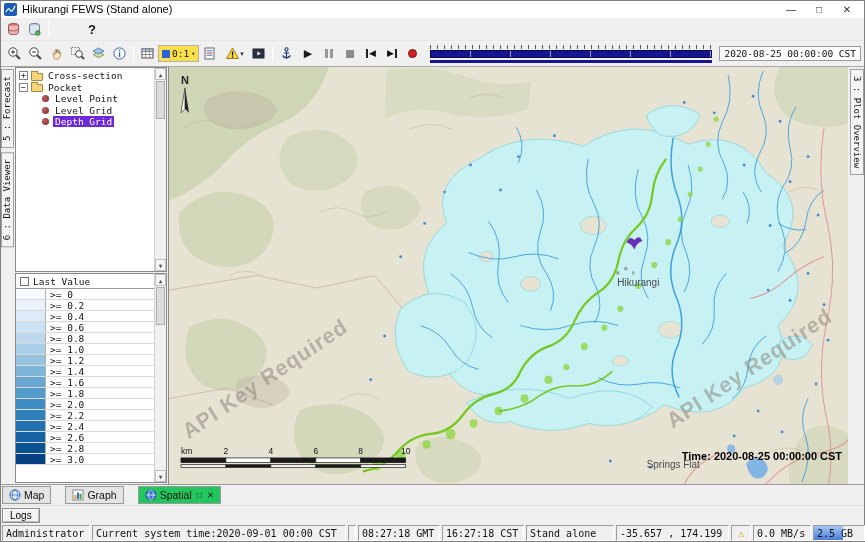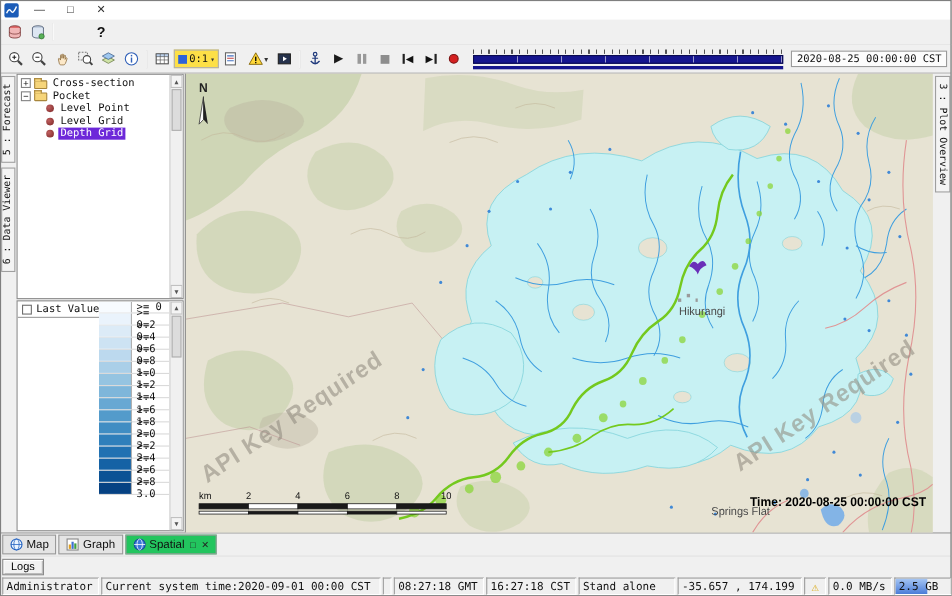--- a/index.html
+++ b/index.html
@@ -58,38 +58,38 @@
   .folder:before{content:"";position:absolute;top:-3px;left:-1px;width:5px;height:2px;background:#f6d57a;border:1px solid #a8863c;border-bottom:none}
   .nodedot{width:7px;height:7px;border-radius:50%;background:radial-gradient(circle at 35% 35%,#c06060,#7a2525);margin-right:4px;flex:none}
   .tree-label{padding:0 2px}
   .tree-label.selected{background:#6d28d9;color:#fff}
 
   .vsb{position:absolute;top:0;right:0;bottom:0;width:12px;background:#f0f0f0;border-left:1px solid #d0d0d0;display:flex;flex-direction:column}
   .vsb .arr{height:12px;font-size:6px;display:flex;align-items:center;justify-content:center;border:1px solid #c0c0c0;background:#f4f4f4;color:#555;flex:none}
   .vsb .track{flex:1;position:relative}
   .vsb .thumb{position:absolute;left:1px;right:1px;top:1px;height:38px;background:#dcdcdc;border:1px solid #aeaeae}
 
-  .legend-panel{flex:1;margin:1px;background:#fff;border:1px solid #898989;display:flex;flex-direction:row;font-family:"DejaVu Sans Mono",monospace;font-size:9.5px;position:relative;overflow:hidden}
+  .legend-panel{flex:1;margin:1px;background:#fff;border:1px solid #898989;display:flex;flex-direction:column;font-family:"DejaVu Sans Mono",monospace;font-size:9.5px;position:relative;overflow:hidden}
   .legend-header{height:15px;display:flex;align-items:center;gap:4px;padding-left:4px;border-bottom:1px solid #9a9a9a;flex:none}
   .checkbox{width:9px;height:9px;border:1px solid #6e6e6e;background:#fff;flex:none}
   .legend-body{flex:1;margin-right:12px;overflow:hidden}
   .legend-row{display:flex;height:11px;border-bottom:1px solid #dadada;align-items:stretch}
   .legend-swatch{width:30px;border-right:1px solid #b0b0b0;flex:none}
   .legend-label{padding-left:4px;display:flex;align-items:center}
 
   .map-area{flex:1;position:relative;min-width:0;background:#e7e3d3;border-left:1px solid #8a8a8a}
   .map-area svg{width:100%;height:100%;display:block}
   .map-svg .townlabel{font-family:"Liberation Sans",sans-serif;font-size:10px;fill:#4a4a4a}
   .map-svg .timelbl{font-family:"Liberation Sans",sans-serif;font-size:11px;font-weight:bold;fill:#000}
   .map-svg .scaletxt{font-family:"Liberation Sans",sans-serif;font-size:8.5px;fill:#111}
   .map-svg .wm{font-family:"Liberation Sans",sans-serif;font-size:21px;font-weight:bold;fill:#8e887c;opacity:.55;letter-spacing:1px}
   .map-svg .northtxt{font-family:"Liberation Sans",sans-serif;font-size:11px;font-weight:bold;fill:#222}
 
   
-  .tabbar{height:21px;background:#f0f0f0;border-top:1px solid #9a9a9a;display:flex;align-items:flex-start;padding:1px 0 0 2px;gap:2px;flex:none}
+  .tabbar{height:21px;background:#f0f0f0;border-top:1px solid #9a9a9a;display:flex;align-items:flex-start;padding:1px 0 0 2px;gap:14px;flex:none}
   .btab{display:flex;align-items:center;gap:3px;height:18px;padding:0 6px;border:1px solid #9a9a9a;background:#e4e4e4;font-size:10.5px}
   .btab.active{background:#22c55e}
   .btab svg{display:block}
   .tab-ctl{font-size:8.5px;margin-left:2px;color:#222}
   .logsrow{height:19px;background:#f0f0f0;display:flex;align-items:center;padding-left:2px;border-top:1px solid #e2e2e2;flex:none}
   .logs-btn{font-family:"Liberation Sans",sans-serif;font-size:10px;padding:0 7px;height:15px;background:#f2f2f2;border:1px solid #8a8a8a;box-shadow:inset 1px 1px 0 #fff,inset -1px -1px 0 #bbb}
   .statusbar{height:18px;display:flex;align-items:stretch;gap:2px;padding:1px 2px;background:#f0f0f0;font-family:"DejaVu Sans Mono",monospace;font-size:10px;flex:none}
   .cell{border:1px solid;border-color:#9c9c9c #fff #fff #9c9c9c;display:flex;align-items:center;padding:0 3px;white-space:nowrap;overflow:hidden;flex:none}
   .cell.spacer{flex:1}
   .cell.warn{width:20px;justify-content:center;color:#d8a400;font-size:11px}
@@ -101,20 +101,21 @@
 <body>
 
 <div class="window">
 
   <div class="titlebar">
     <span class="app-icon">
       <svg width="13" height="13" viewBox="0 0 13 13">
           <path d="M2,9 q2.2,-5 4,-2 q2,3.4 5,-4" stroke="#fff" stroke-width="1.3" fill="none"></path>
         </svg>
     </span>
+    <span class="title">Hikurangi FEWS  (Stand alone)</span>
     <span class="win-btn">—</span>
     <span class="win-btn">□</span>
     <span class="win-btn close">✕</span>
   </div>
 
 
   <div class="toolbar toolbar1">
     <span class="tbtn">
       <svg width="15" height="15" viewBox="0 0 15 15">
           <ellipse cx="7.5" cy="3.4" rx="5" ry="2" fill="#e06a6a" stroke="#6e2a2a" stroke-width=".7"></ellipse>

